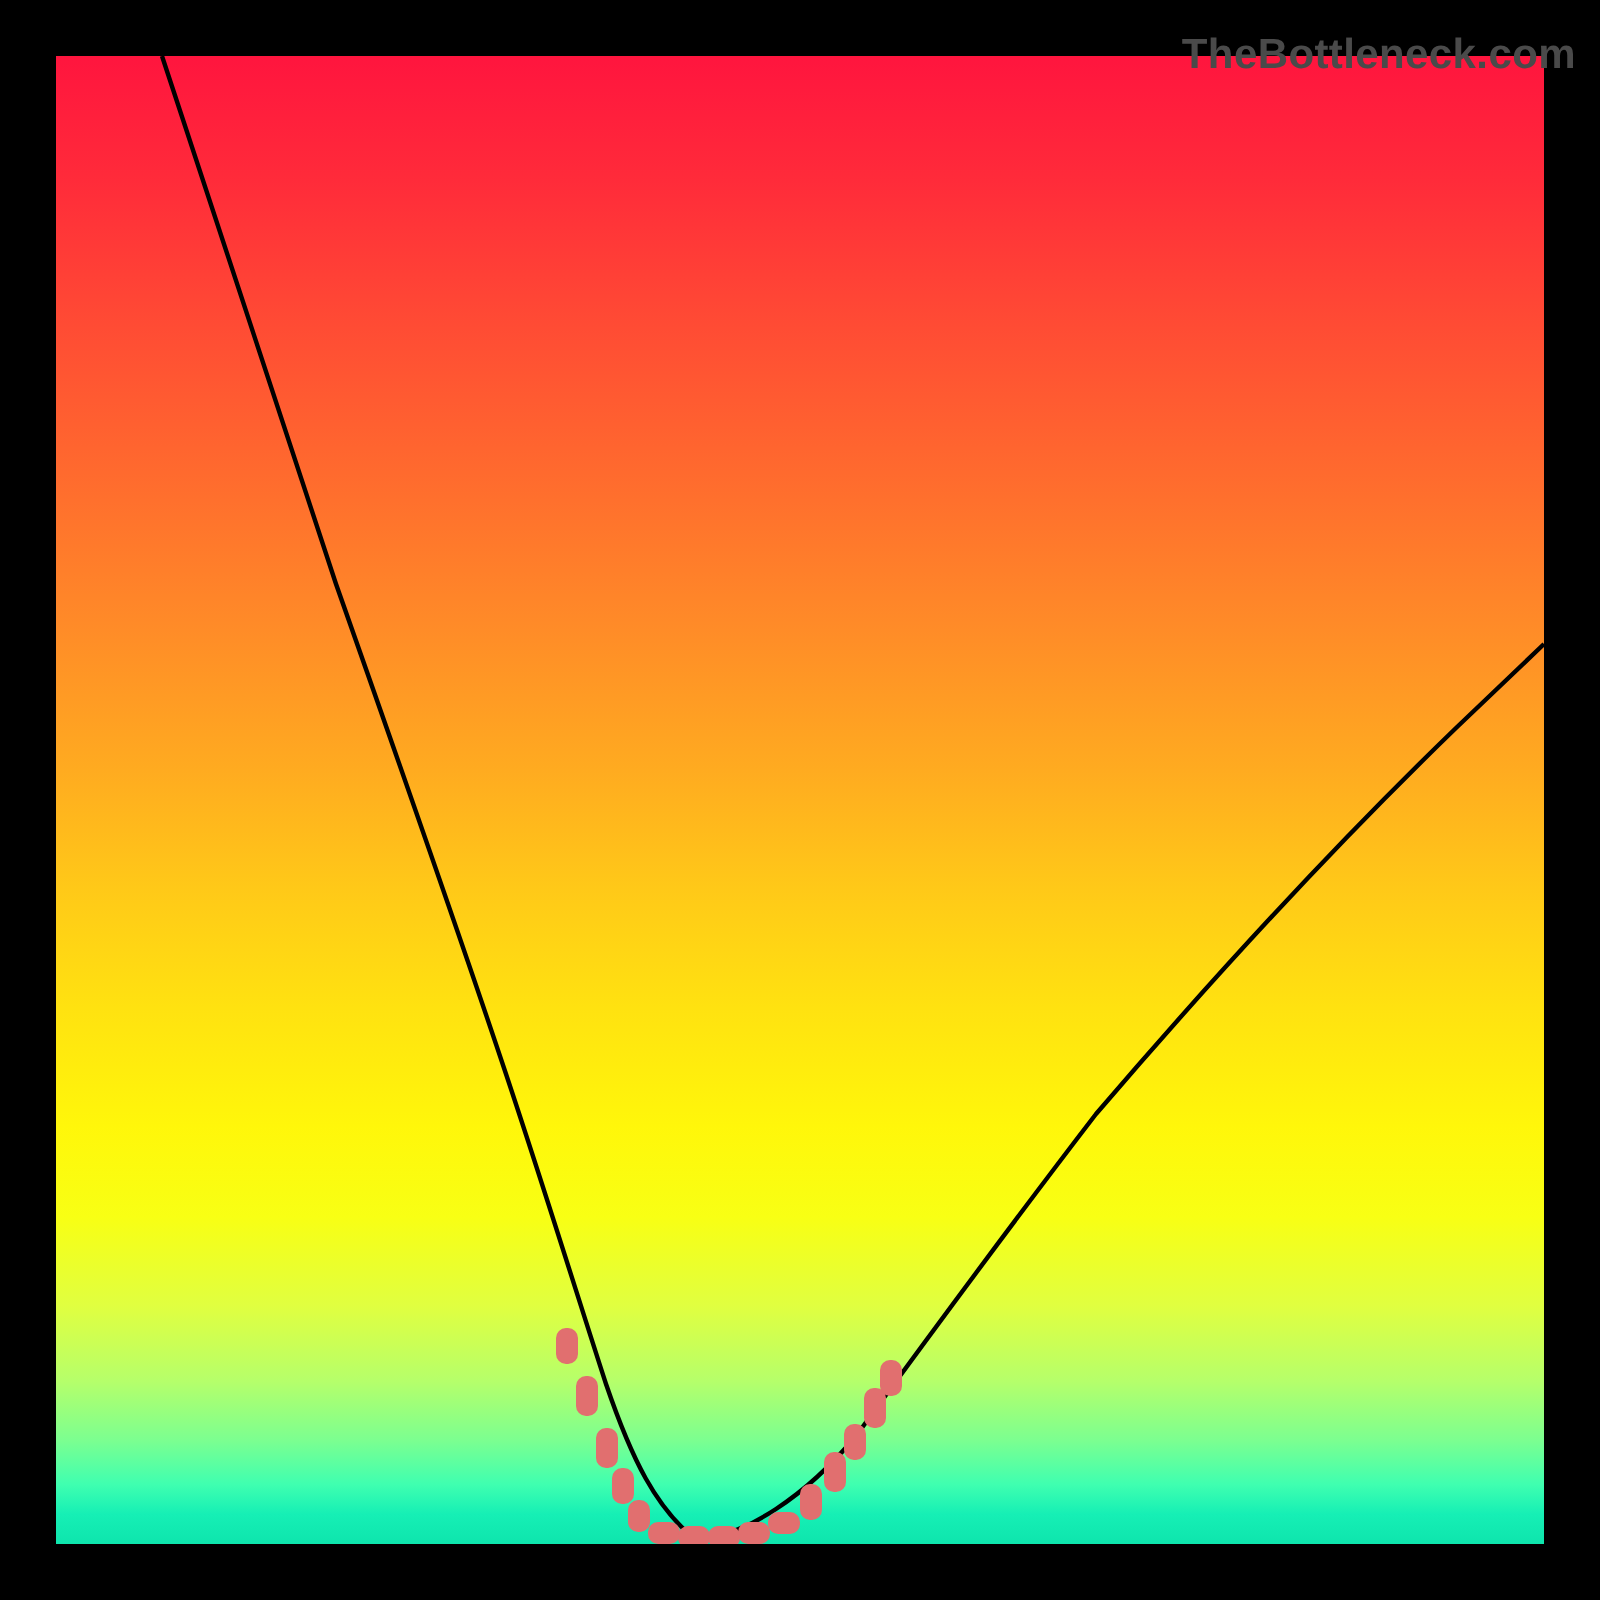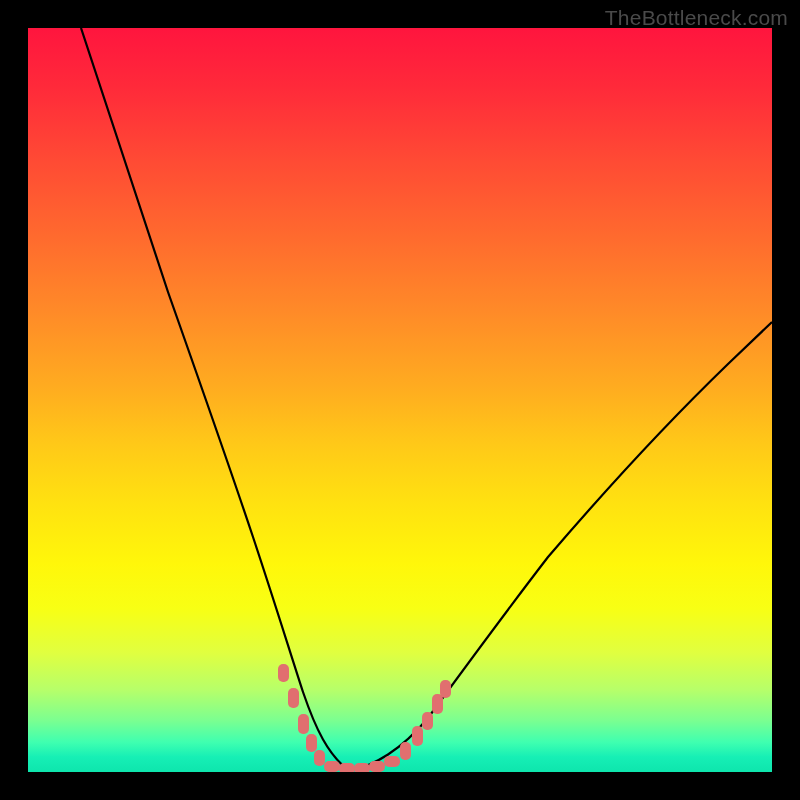--- a/index.html
+++ b/index.html
@@ -37,25 +37,25 @@
       #e0ff40 84%,
       #b6ff6a 89%,
       #7cff90 93%,
       #3fffb0 96%,
       #16efb5 98%,
       #0ee5ad 100%
     );
   }
   .watermark {
     position: absolute;
-    top: 6px;
+    top: 16px;
     right: 12px;
     color: #4a4a4a;
     font-size: 21px;
-    font-weight: 400;
+    font-weight: 700;
     letter-spacing: 0.2px;
     user-select: none;
   }
   svg.curve {
     position: absolute;
     inset: 0;
   }
   .hl {
     fill: #e16f6f;
   }

